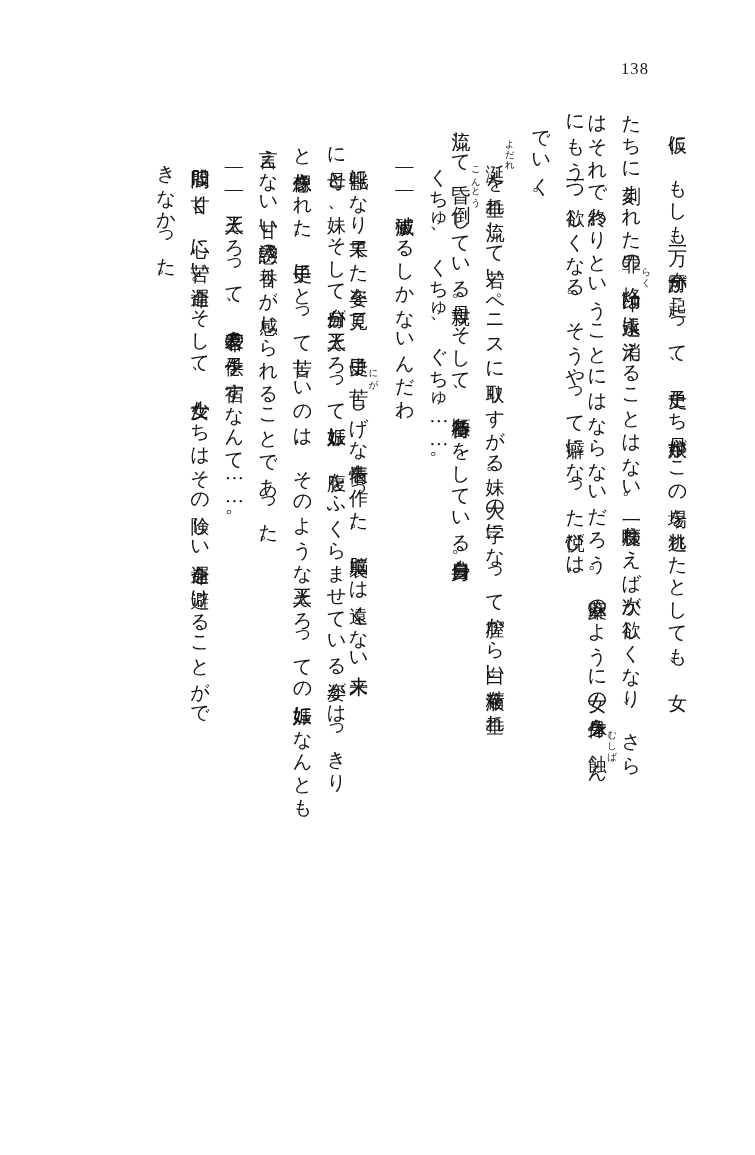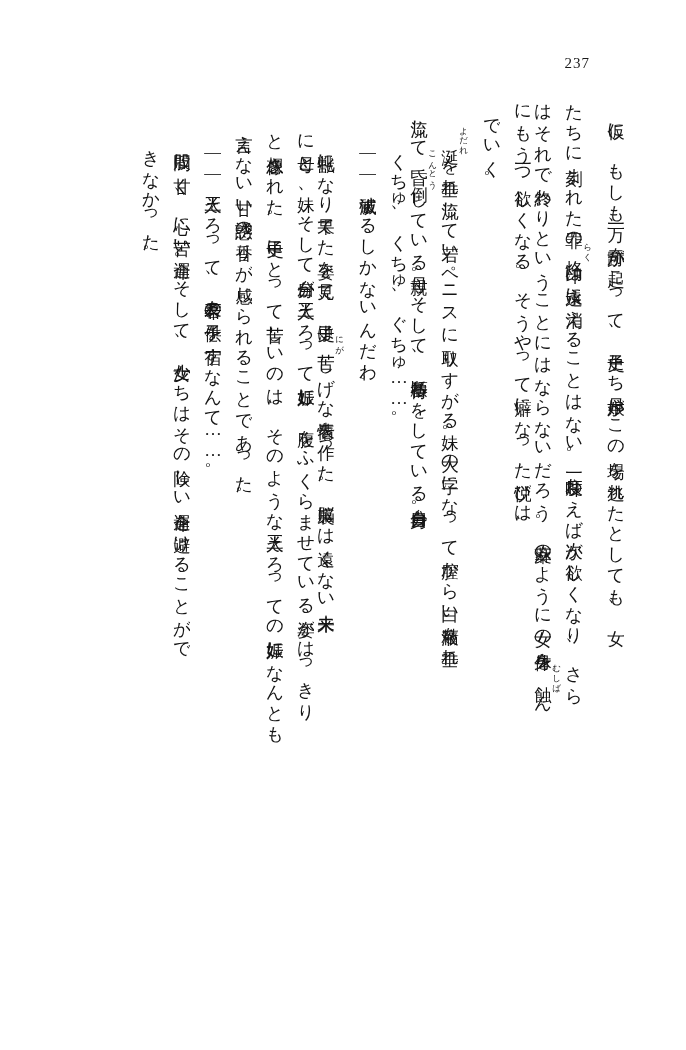--- a/index.html
+++ b/index.html
@@ -67,21 +67,21 @@
     font-size: 8.5px;
     letter-spacing: 0px;
     line-height: 1;
   }
 </style>
 </head>
 <body>
 
 <div class="page">
 
-  <div class="page-number">237</div>
+  <div class="page-number">138</div>
 
   <div class="text-block">
     <div class="col">　仮に、もしも万一、奇跡が起こって、史子たち母娘がこの場を逃れたとしても、女</div>
     <div class="col">たちに刻まれた罪の<ruby>烙<rt>らく</rt></ruby>印は永遠に消えることはない。一度味わえば次が欲しくなり、さら</div>
     <div class="col">はそれで終わりということにはならないだろう。麻薬のように女の身体を<ruby>蝕<rt>むしば</rt></ruby>ん</div>
     <div class="col">にもう一つ欲しくなる。そうやって癖になった悦びは、</div>
     <div class="col indent-1">でいく。</div>
     <div class="col indent-1">　<ruby>涎<rt>よだれ</rt></ruby>を垂れ流して若いペニスに取りすがる妹。大の字になって膣から白い精液を垂れ</div>
     <div class="col indent-1">流して<ruby>昏倒<rt>こんとう</rt></ruby>している母親。そして、順番待ちをしている自分自身。</div>
     <div class="col indent-2">　くちゅ、くちゅ、ぐちゅ……。</div>

